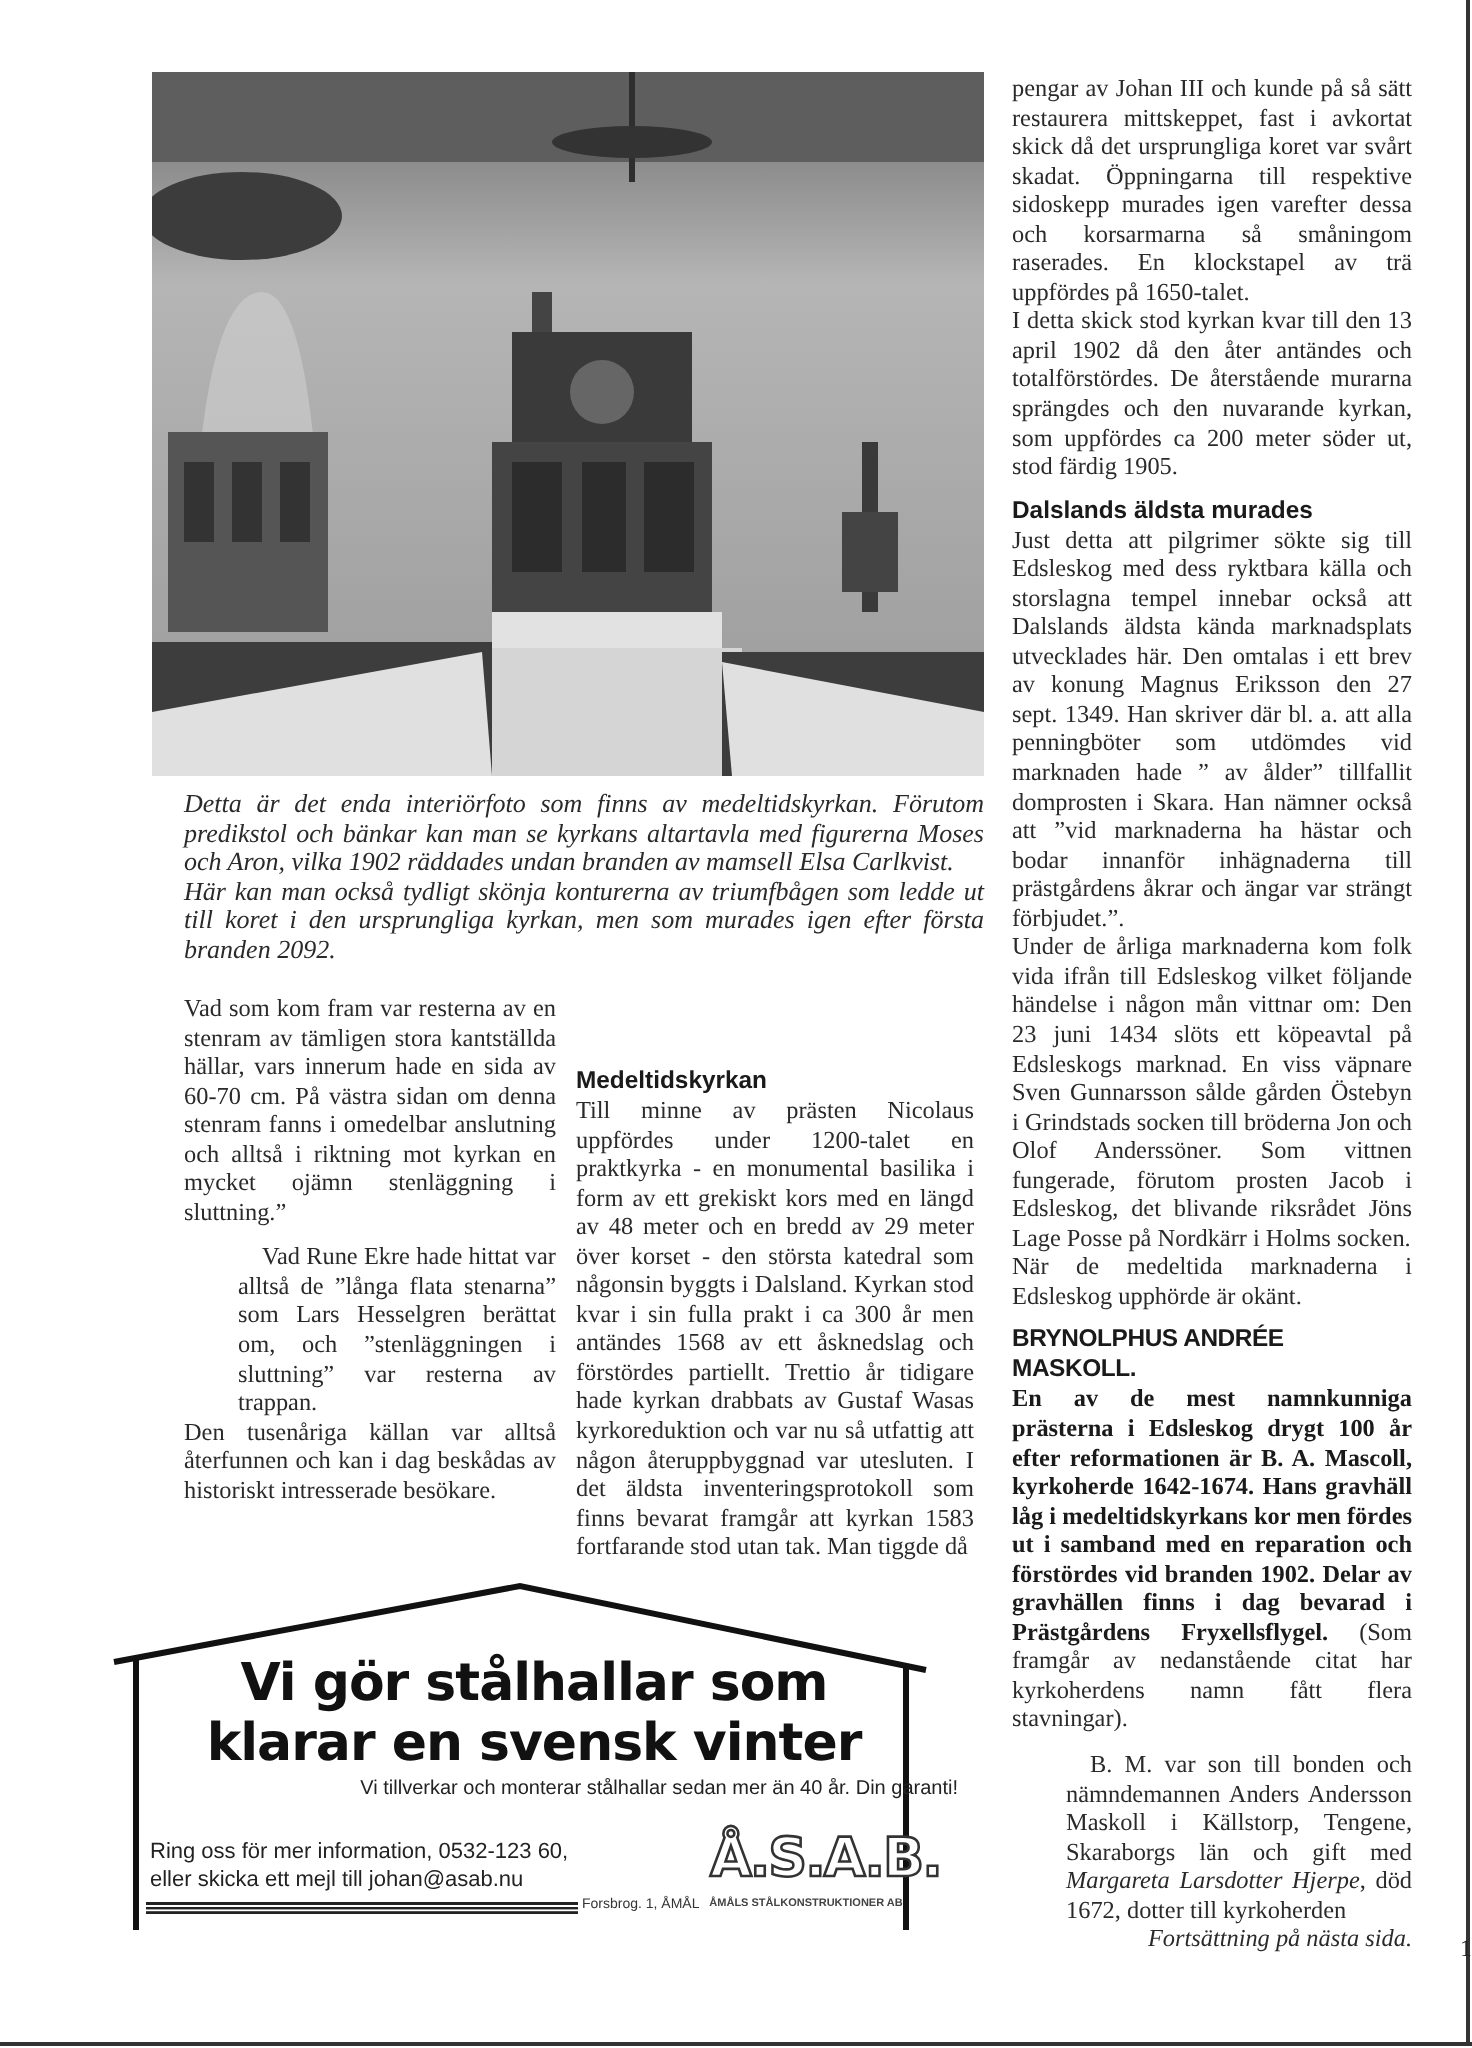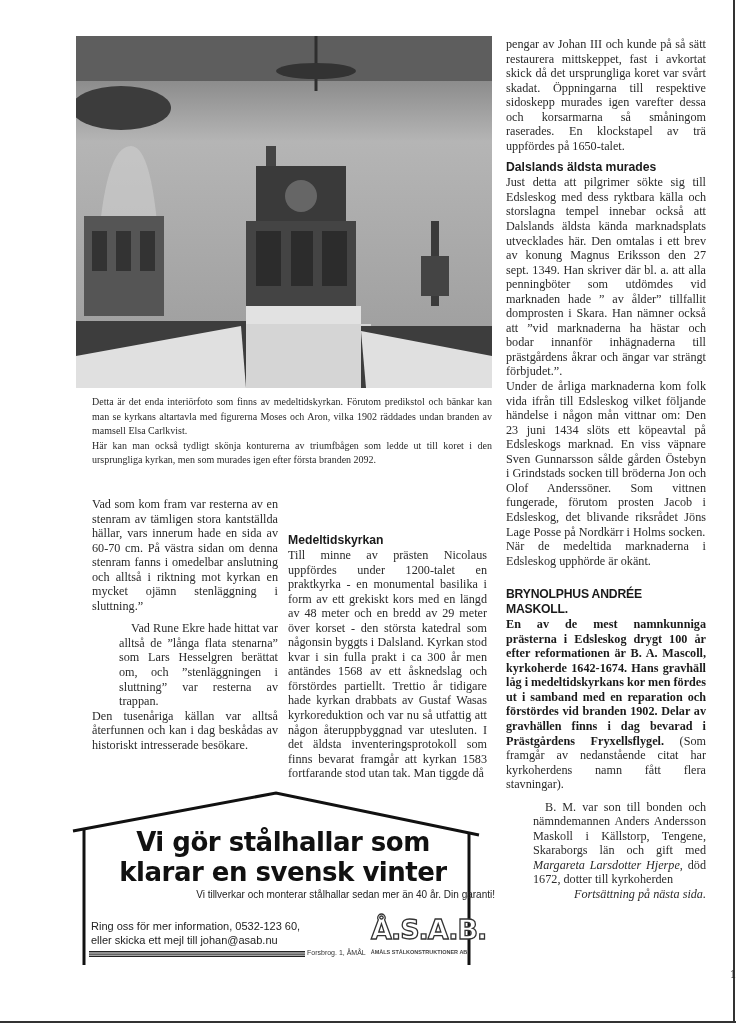--- a/index.html
+++ b/index.html
@@ -7,22 +7,22 @@
   body { position: relative; font-family: "Liberation Serif", "DejaVu Serif", serif; color: #222; }
 
   .page-border-right { position: absolute; left: 733px; top: 0; width: 2px; height: 1022px; background: #333; }
   .page-border-bottom { position: absolute; left: 0; top: 1021px; width: 736px; height: 2px; background: #333; }
 
   
   .photo { position: absolute; left: 76px; top: 36px; width: 416px; height: 352px; overflow: hidden;
            background: #8c8c8c; }
   .photo svg { display: block; width: 100%; height: 100%; }
 
-  .caption { position: absolute; left: 92px; top: 395px; width: 400px; 
-             font-size: 10px; line-height: 14.6px; color: #2a2a2a; text-align: justify; }
+  .caption { position: absolute; left: 92px; top: 395px; width: 400px; font-style: italic;
+             font-size: 13px; line-height: 14.6px; color: #2a2a2a; text-align: justify; }
   .caption p { margin: 0; }
 
   .col { position: absolute; font-size: 12.2px; line-height: 14.55px; color: #2a2a2a; text-align: justify; }
   .col p { margin: 0; }
   .col p.indent { text-indent: 12px; margin-left: 27px; }
   .col p.gap { margin-top: 8px; }
 
   .col-left { left: 92px; top: 497px; width: 186px; }
   .col-mid { left: 288px; top: 497px; width: 199px; }
   .col-right { left: 506px; top: 37px; width: 200px; }
@@ -31,21 +31,21 @@
              font-size: 12.2px; line-height: 15px; color: #1a1a1a; text-align: left; margin-top: 36px; }
   .heading.caps { letter-spacing: -0.2px; }
   .bold-para { font-weight: bold; color: #1a1a1a; }
   .bold-para .light { font-weight: normal; color: #2a2a2a; }
   .italic { font-style: italic; }
   .signoff { text-align: right; font-style: italic; margin-top: 8px; }
 
   .page-number { position: absolute; left: 730px; top: 967px; font-size: 12px; color: #222; }
 
   
-  .ad { position: absolute; left: 71px; top: 785px; width: 424px; height: 180px; }
+  .ad { position: absolute; left: 55px; top: 785px; width: 424px; height: 180px; }
   .ad svg.roof { position: absolute; left: 0; top: 0; width: 424px; height: 180px; }
   .ad-headline { position: absolute; left: 0; top: 42px; width: 424px; text-align: center;
                  font-family: "DejaVu Sans", sans-serif; font-weight: bold; font-size: 26px;
                  line-height: 30px; color: #111; letter-spacing: -0.5px; }
   .ad-sub { position: absolute; left: 0; top: 104px; width: 424px; text-align: right;
             font-family: "Liberation Sans", sans-serif; font-size: 10px; color: #222; }
   .ad-contact { position: absolute; left: 20px; top: 134px; font-family: "Liberation Sans", sans-serif;
                 font-size: 11px; line-height: 14px; color: #222; }
   .ad-stripes { position: absolute; left: 18px; top: 166px; width: 216px; height: 6px; }
   .ad-address { position: absolute; left: 236px; top: 164px; font-family: "Liberation Sans", sans-serif;
@@ -121,27 +121,28 @@
   <p>Den tusenåriga källan var alltså återfunnen och kan i dag beskådas av historiskt intresserade besökare.</p>
 </div>
 
 <div class="col col-mid">
   <div class="heading">Medeltidskyrkan</div>
   <p>Till minne av prästen Nicolaus uppfördes under 1200-talet en praktkyrka - en monumental basilika i form av ett grekiskt kors med en längd av 48 meter och en bredd av 29 meter över korset - den största katedral som någonsin byggts i Dalsland. Kyrkan stod kvar i sin fulla prakt i ca 300 år men antändes 1568 av ett åsknedslag och förstördes partiellt. Trettio år tidigare hade kyrkan drabbats av Gustaf Wasas kyrkoreduktion och var nu så utfattig att någon återuppbyggnad var utesluten. I det äldsta inventeringsprotokoll som finns bevarat framgår att kyrkan 1583 fortfarande stod utan tak. Man tiggde då</p>
 </div>
 
 <div class="col col-right">
   <p>pengar av Johan III och kunde på så sätt restaurera mittskeppet, fast i avkortat skick då det ursprungliga koret var svårt skadat. Öppningarna till respektive sidoskepp murades igen varefter dessa och korsarmarna så småningom raserades. En klockstapel av trä uppfördes på 1650-talet.</p>
+  <p>I detta skick stod kyrkan kvar till den 13 april 1902 då den åter antändes och totalförstördes. De återstående murarna sprängdes och den nuvarande kyrkan, som uppfördes ca 200 meter söder ut, stod färdig 1905.</p>
 
   <div class="heading" style="margin-top:7px;">Dalslands äldsta murades</div>
   <p>Just detta att pilgrimer sökte sig till Edsleskog med dess ryktbara källa och storslagna tempel innebar också att Dalslands äldsta kända marknadsplats utvecklades här. Den omtalas i ett brev av konung Magnus Eriksson den 27 sept. 1349. Han skriver där bl. a. att alla penningböter som utdömdes vid marknaden hade ” av ålder” tillfallit domprosten i Skara. Han nämner också att ”vid marknaderna ha hästar och bodar innanför inhägnaderna till prästgårdens åkrar och ängar var strängt förbjudet.”.</p>
   <p>Under de årliga marknaderna kom folk vida ifrån till Edsleskog vilket följande händelse i någon mån vittnar om: Den 23 juni 1434 slöts ett köpeavtal på Edsleskogs marknad. En viss väpnare Sven Gunnarsson sålde gården Östebyn i Grindstads socken till bröderna Jon och Olof Anderssöner. Som vittnen fungerade, förutom prosten Jacob i Edsleskog, det blivande riksrådet Jöns Lage Posse på Nordkärr i Holms socken.</p>
   <p>När de medeltida marknaderna i Edsleskog upphörde är okänt.</p>
 
-  <div class="heading caps" style="margin-top:19px;">BRYNOLPHUS ANDRÉE MASKOLL.</div>
+  <div class="heading caps" style="margin-top:7px;">BRYNOLPHUS ANDRÉE MASKOLL.</div>
   <p class="bold-para"><span>En av de mest namnkunniga prästerna i Edsleskog drygt 100 år efter reformationen är B. A. Mascoll, kyrkoherde 1642-1674. Hans gravhäll låg i medeltidskyrkans kor men fördes ut i samband med en reparation och förstördes vid branden 1902. Delar av gravhällen finns i dag bevarad i Prästgårdens Fryxellsflygel.</span><span class="light"> (Som framgår av nedanstående citat har kyrkoherdens namn fått flera stavningar).</span></p>
   <p class="indent gap"><span>B. M. var son till bonden och nämndemannen Anders Andersson Maskoll i Källstorp, Tengene, Skaraborgs län och gift med </span><span class="italic">Margareta Larsdotter Hjerpe</span><span>, död 1672, dotter till kyrkoherden</span></p>
   <p class="signoff">Fortsättning på nästa sida.</p>
 </div>
 
 <div class="page-number">15</div>
 
 <div class="ad">
   <svg class="roof" viewBox="0 0 424 180">
     <polyline points="2,46 205,8 408,50" fill="none" stroke="#111" stroke-width="3"></polyline>

